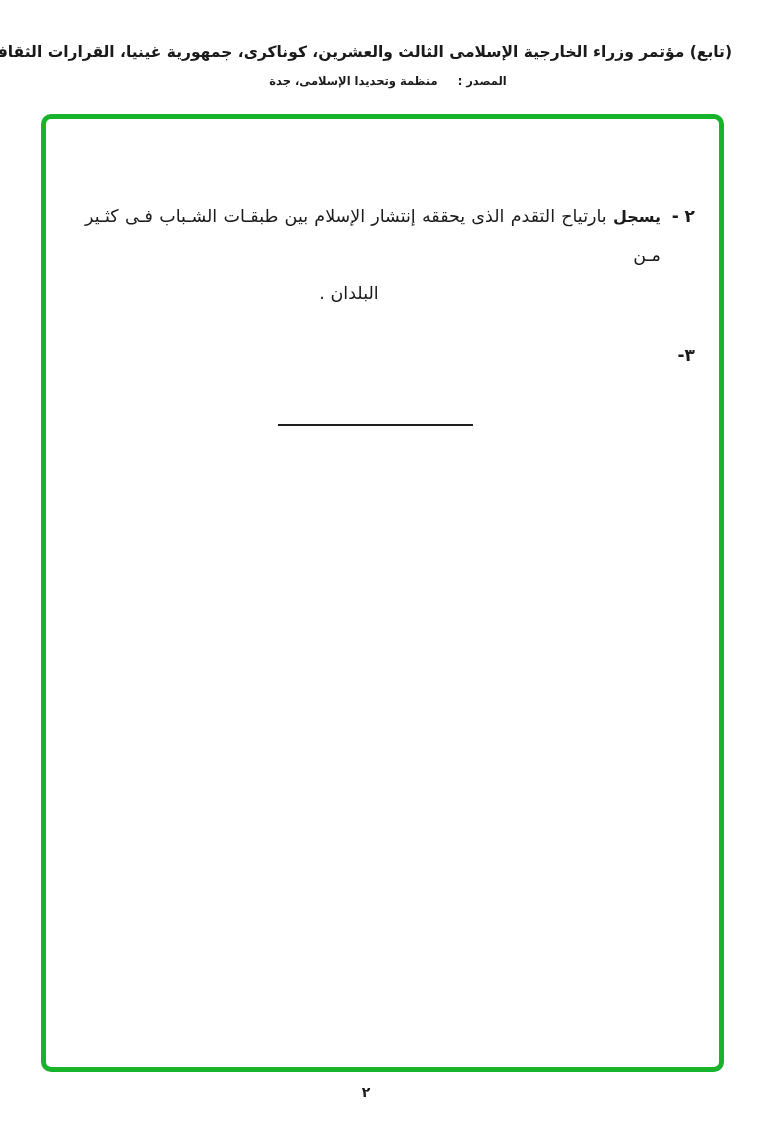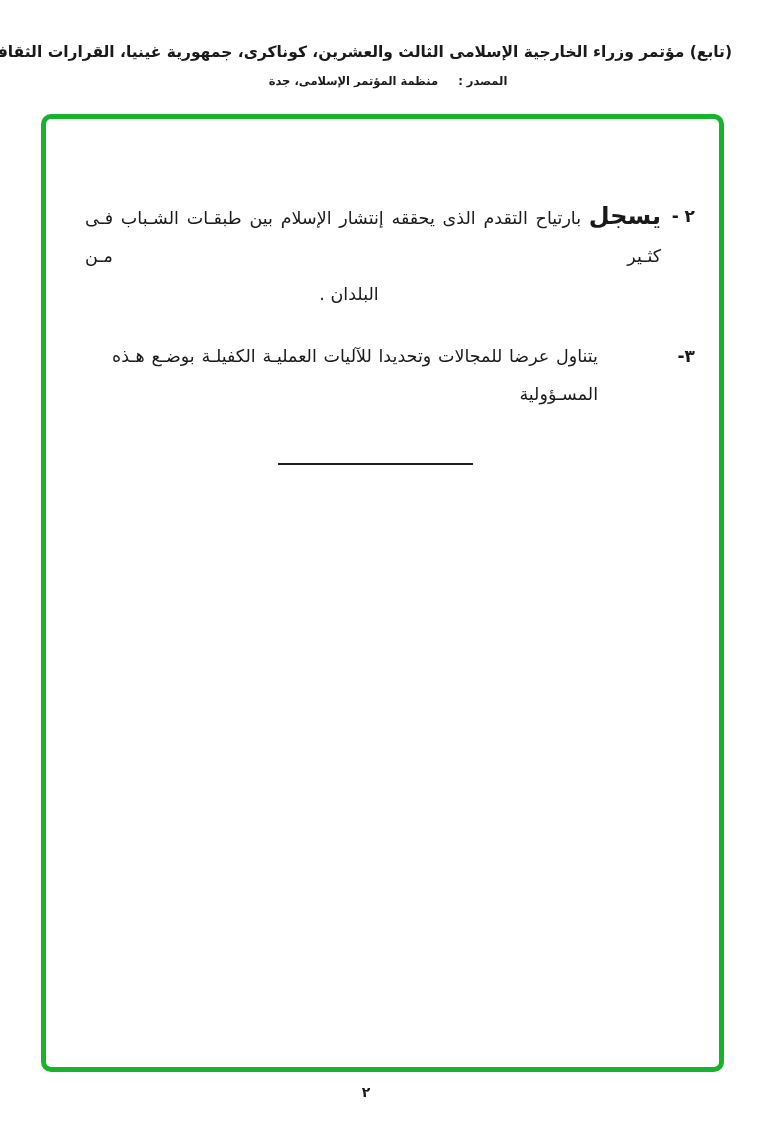--- a/index.html
+++ b/index.html
@@ -67,21 +67,21 @@
     width: 34px;
     font-size: 17px;
     font-weight: 600;
     text-align: right;
     white-space: nowrap;
   }
   .item-body { flex: 1 1 auto; min-width: 0; }
   .item-body p { margin: 0; }
   .kw {
     font-weight: bold;
-    font-size: 24px;
+    font-size: 16px;
   }
   .line-justify {
     text-align: justify;
     text-align-last: justify;
   }
   .item2-line2 {
     text-align: center;
     padding-right: 48px;
   }
   .item3-line2 {
@@ -115,39 +115,38 @@
     direction: rtl;
   }
 </style>
 </head>
 <body>
 
 <div class="doc-header">
   <div class="h-line1">(تابع) مؤتمر وزراء الخارجية الإسلامى الثالث والعشرين، كوناكرى، جمهورية غينيا، القرارات الثقافية، القرار الرقم ٢٣/٣٨-ث</div>
   <div class="h-line2">
     <span class="src-label">المصدر :</span>
-    <span>منظمة المؤتمر الإسلامى، جدة</span>
+    <span>منظمة وتحديدا الإسلامى، جدة</span>
   </div>
 </div>
 
 <div class="green-box">
   <div class="green-box-content">
 
     <div class="res-item">
       <div class="item-number">٢ -</div>
       <div class="item-body">
         <p class="line-justify"><span class="kw">يسجل</span> <span>بارتياح التقدم الذى يحققه إنتشار الإسلام بين طبقـات الشـباب فـى كثـير مـن</span></p>
         <p class="item2-line2">البلدان .</p>
       </div>
     </div>
 
     <div class="res-item">
       <div class="item-number">٣-</div>
       <div class="item-body">
-        <p class="item3-line2">يتناول عرضا للمجالات وتحديدا للآليات العمليـة الكفيلـة بوضـع هـذه المسـؤولية</p>
       </div>
     </div>
 
     <div class="end-divider"></div>
 
   </div>
 </div>
 
 <div class="page-number">٢</div>
 

